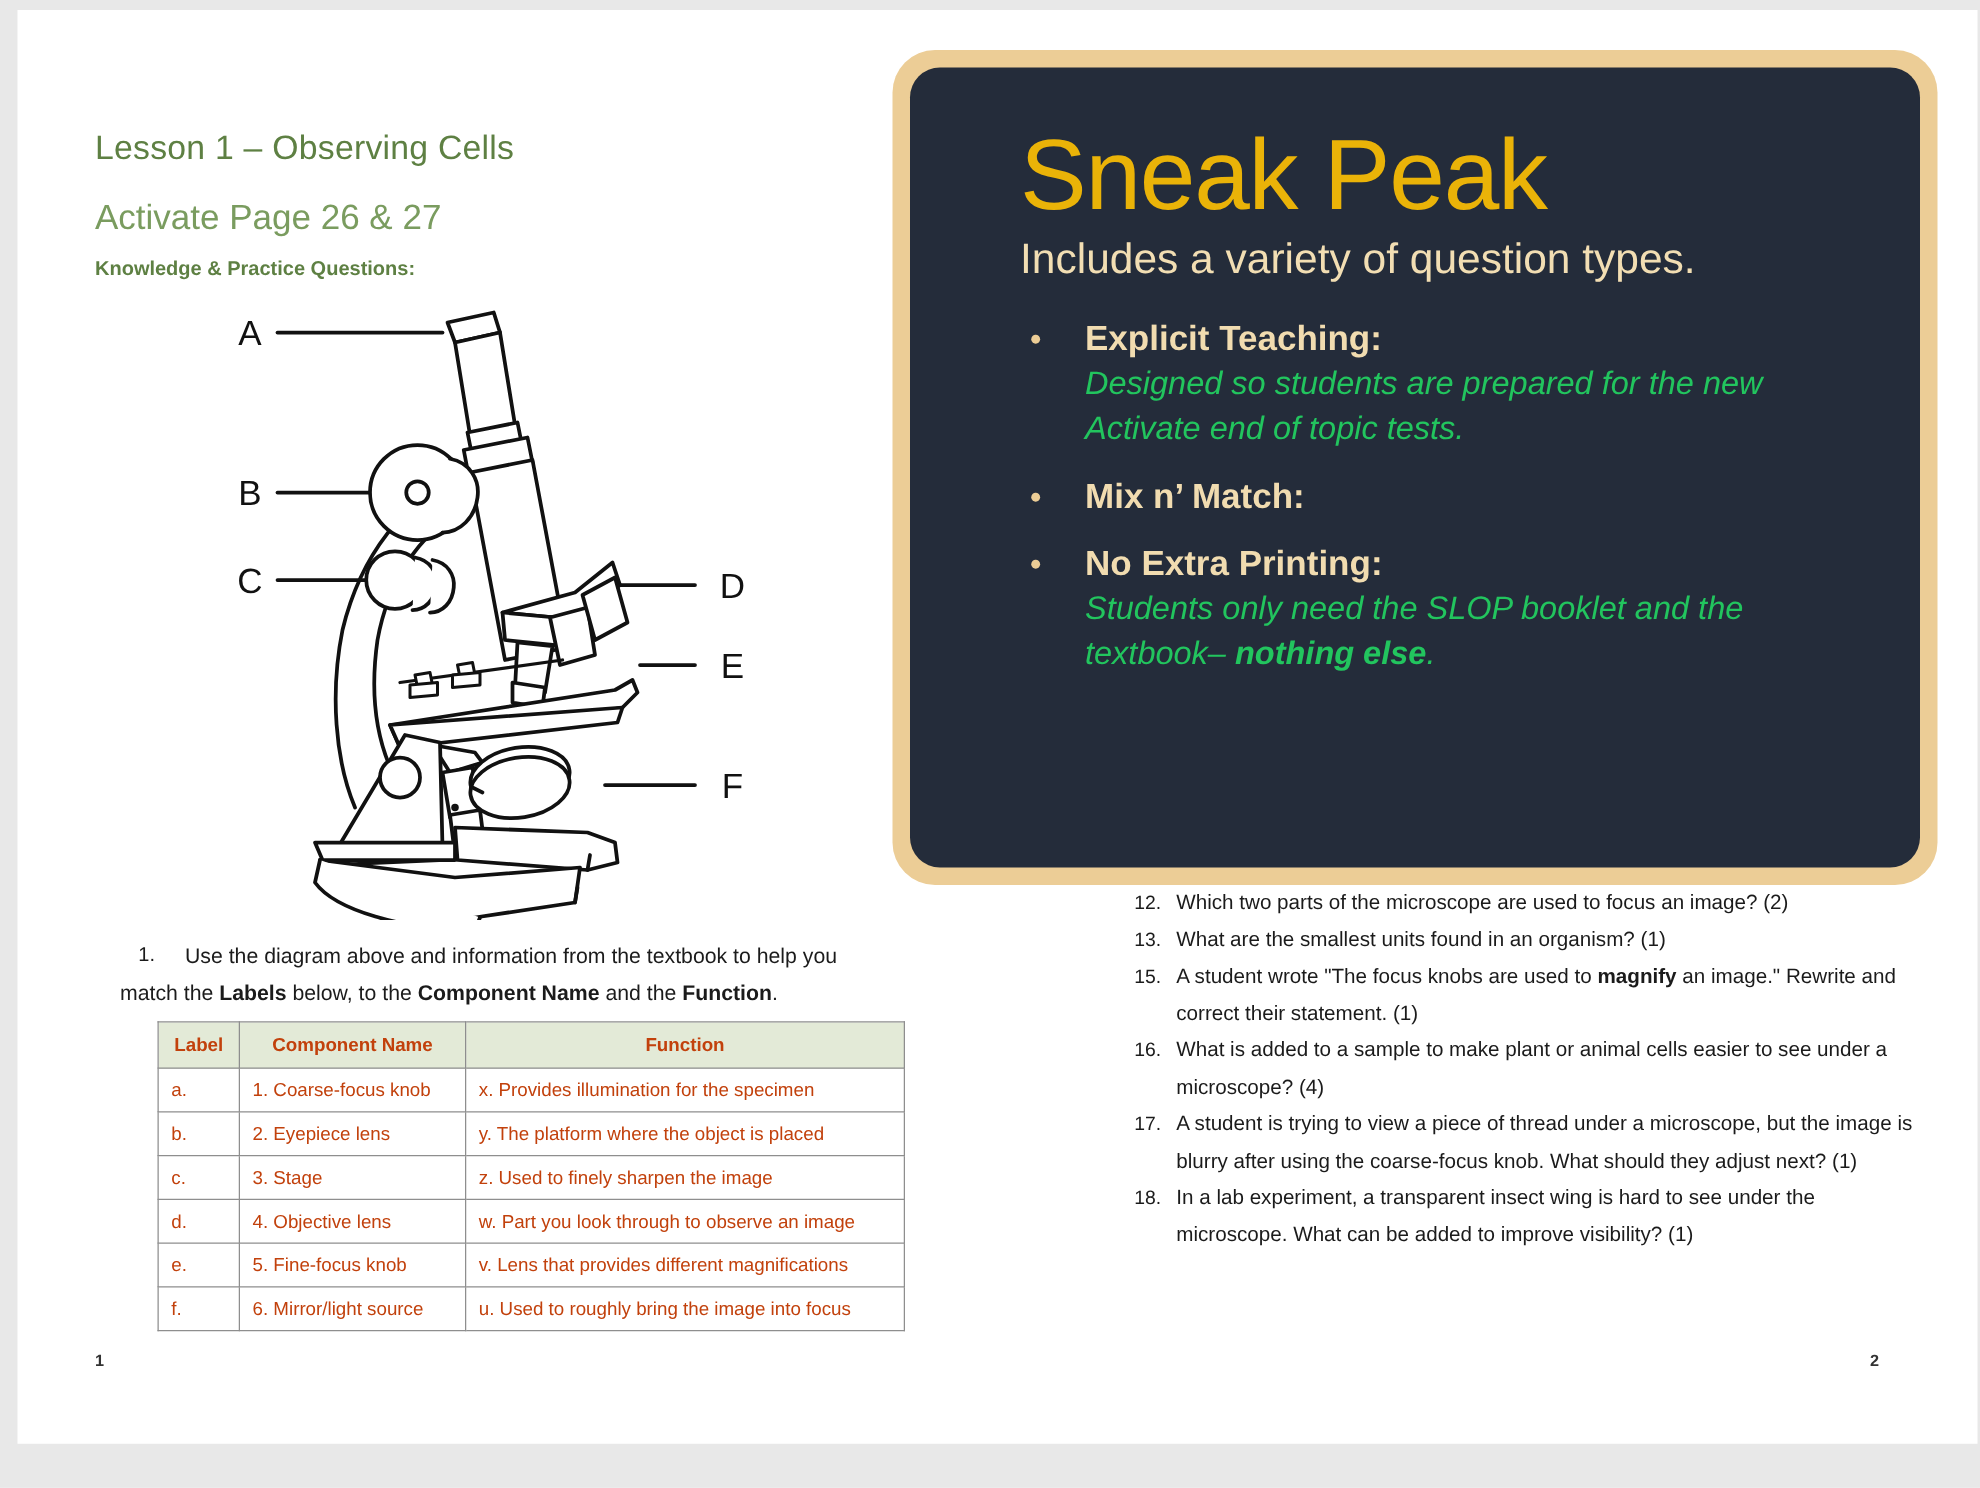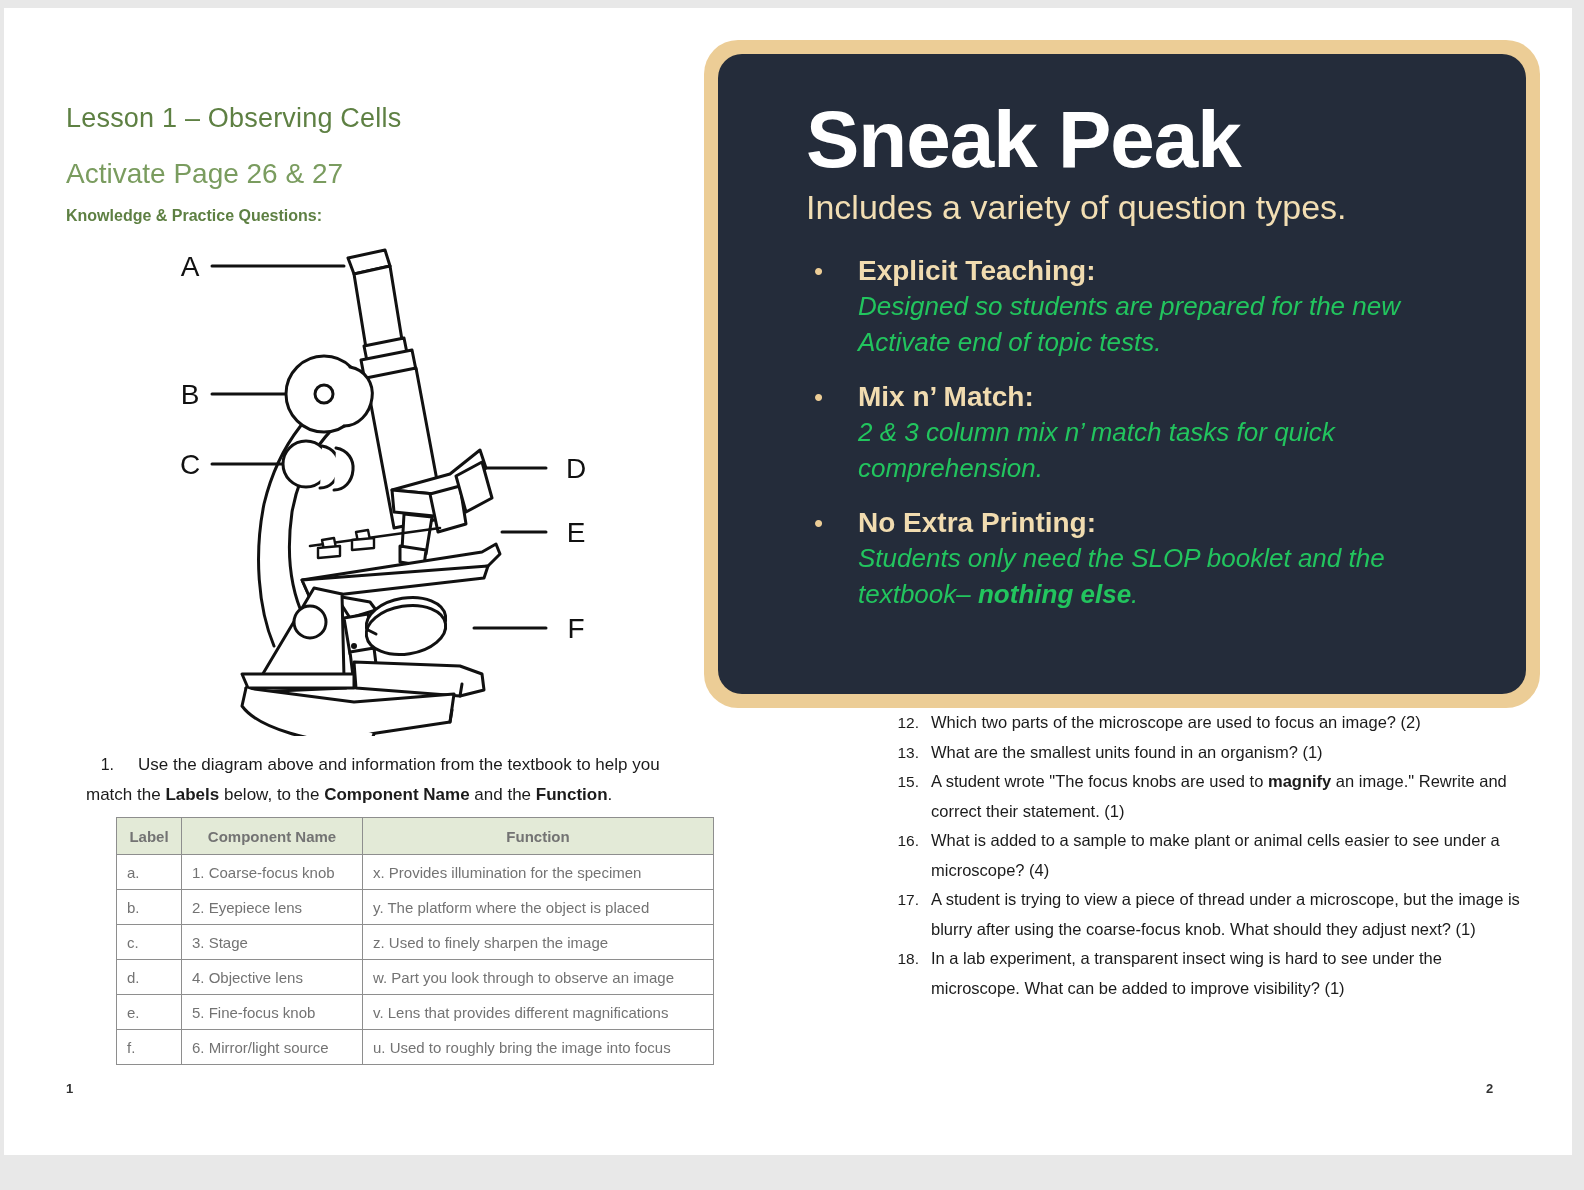--- a/index.html
+++ b/index.html
@@ -11,21 +11,21 @@
   #page {
     position: relative;
     width: 1584px;
     height: 1190px;
     background: #e8e8e8;
     overflow: hidden;
   }
   
   .sheet {
     position: absolute;
-    left: 4px;
+    left: 14px;
     top: 8px;
     width: 1568px;
     height: 1147px;
     background: #ffffff;
   }
 
   
   .left-page {
     position: absolute;
     left: 0px;
@@ -91,21 +91,21 @@
   }
   .q1-text b { font-weight: bold; }
 
   
   .match-table {
     position: absolute;
     left: 112px;
     top: 809px;
     border-collapse: collapse;
     font-size: 15px;
-    color: #737373;
+    color: #c2410c;
   }
   .match-table th, .match-table td {
     border: 1px solid #8e8e8e;
     padding: 0 10px;
     height: 34px;
     vertical-align: middle;
     font-weight: normal;
     background: #ffffff;
   }
   .match-table thead th {
@@ -186,24 +186,24 @@
     height: 100%;
     background: #242c3a;
     border-radius: 24px;
     box-sizing: border-box;
     padding: 42px 58px 30px 88px;
     color: #eccd96;
     overflow: hidden;
   }
   .sneak-title {
     font-size: 80px;
-    font-weight: bold;
+    font-weight: normal;
     line-height: 88px;
     letter-spacing: -1px;
-    color: #ffffff;
+    color: #eab308;
     margin: 0 0 2px 0;
   }
   .sneak-sub {
     font-size: 34px;
     line-height: 42px;
     color: #f2deb3;
     margin: 0 0 26px 0;
   }
   .sneak-list { margin: 0; padding: 0; list-style: none; }
   .sneak-li {
@@ -444,21 +444,20 @@
 
           <li class="sneak-li">
             <span class="bullet">•</span>
             <div class="sneak-head"><b>Explicit Teaching</b><span>:</span></div>
             <div class="sneak-body">Designed so students are prepared for the new Activate end of topic tests.</div>
           </li>
 
           <li class="sneak-li">
             <span class="bullet">•</span>
             <div class="sneak-head"><b>Mix n’ Match</b><span>:</span></div>
-            <div class="sneak-body">2 &amp; 3 column mix n’ match tasks for quick comprehension.</div>
           </li>
 
           <li class="sneak-li">
             <span class="bullet">•</span>
             <div class="sneak-head"><b>No Extra Printing</b><span>:</span></div>
             <div class="sneak-body"><span>Students only need the SLOP booklet and the textbook– </span><span class="strongital">nothing else</span><span>.</span></div>
           </li>
 
         </ul>
       </div>

